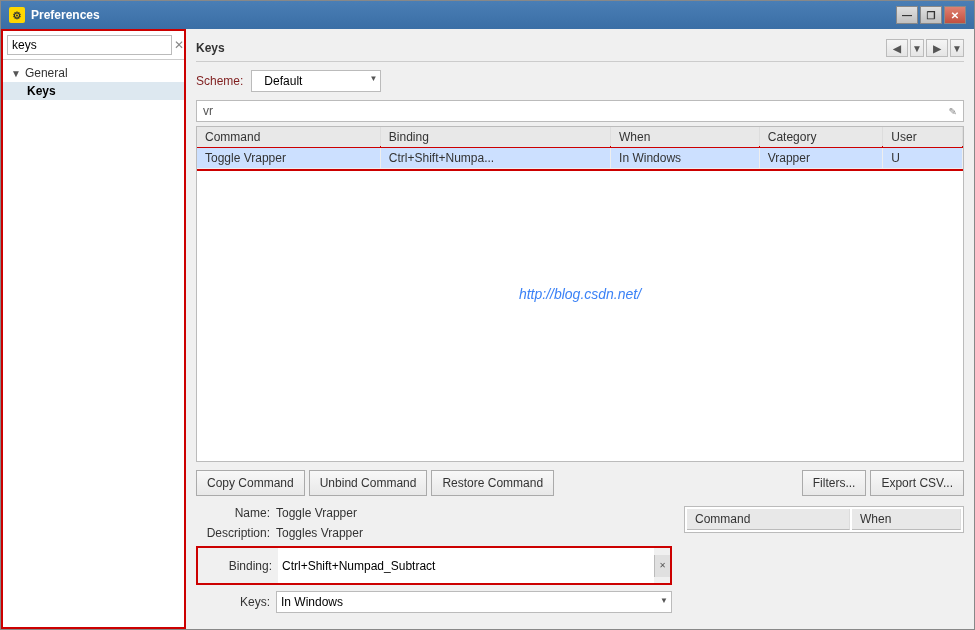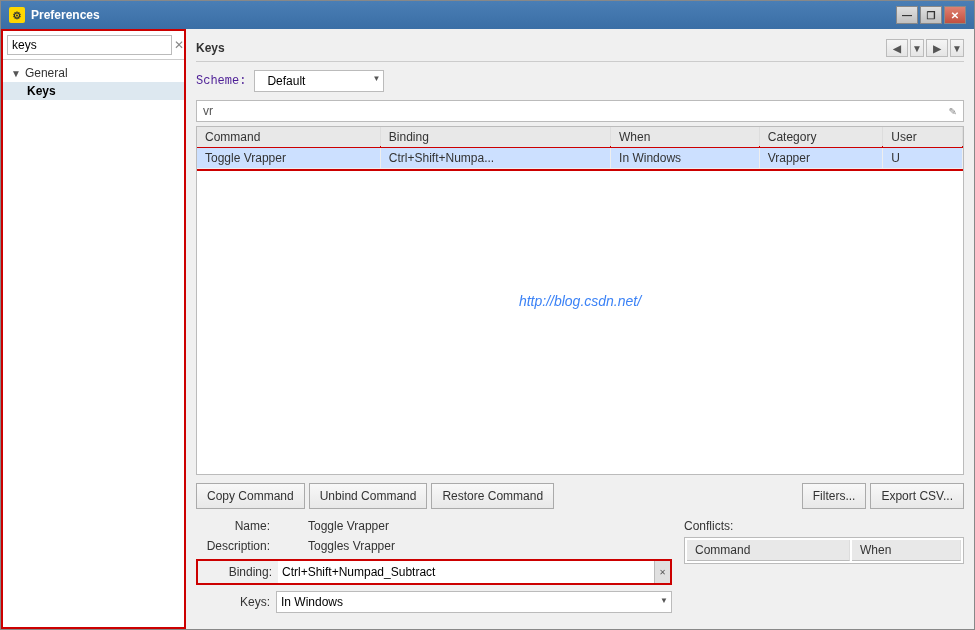--- a/index.html
+++ b/index.html
@@ -28,21 +28,21 @@
     .tree-arrow { font-size: 10px; color: #555; }
     
     
     .main { flex: 1; display: flex; flex-direction: column; padding: 10px; overflow: hidden; }
     .main-title { font-size: 18px; font-weight: bold; color: #333; margin-bottom: 8px; border-bottom: 1px solid #ccc; padding-bottom: 4px; display: flex; justify-content: space-between; align-items: center; }
     .nav-arrows { display: flex; align-items: center; gap: 2px; }
     .nav-btn { width: 22px; height: 18px; background: linear-gradient(to bottom, #f5f5f5, #e5e5e5); border: 1px solid #bbb; display: flex; align-items: center; justify-content: center; cursor: pointer; font-size: 10px; color: #555; }
     .nav-btn.dropdown { width: 14px; }
     
     .scheme-row { display: flex; align-items: center; margin-bottom: 8px; gap: 8px; }
-    .scheme-label { color: #4c1d95; font-family: Liberation Mono, monospace; }
+    .scheme-label { color: #7f1d1d; }
     .scheme-select { height: 22px; border: 1px solid #bbb; background: white; padding: 0 12px; width: 130px; appearance: none; -webkit-appearance: none; cursor: pointer; }
     .select-wrapper { position: relative; display: inline-block; }
     .select-wrapper::after { content: '▼'; position: absolute; right: 4px; top: 4px; font-size: 8px; color: #555; pointer-events: none; }
     
     .filter-box { border: 1px solid #bbb; background: white; padding: 3px 6px; margin-bottom: 4px; display: flex; justify-content: space-between; align-items: center; text-align: center; }
     .filter-text { color: #555; }
     .filter-icon { color: #888; font-size: 10px; }
     
     
     .table-container { flex: 1; border: 1px solid #bbb; background: white; overflow: auto; margin-bottom: 8px; position: relative; }
@@ -56,27 +56,27 @@
     
     .buttons-row { display: flex; align-items: center; margin-bottom: 10px; gap: 4px; }
     .btn { height: 26px; padding: 0 10px; border: 1px solid #aaa; background: linear-gradient(to bottom, #f8f8f8, #e8e8e8); cursor: pointer; font-size: 12px; color: #333; }
     .spacer { flex: 1; }
     
     
     .details { display: flex; gap: 12px; }
     .details-left { flex: 1; }
     .details-right { width: 280px; }
     
-    .field-row { display: flex; align-items: center; margin-bottom: 6px; gap: 32px; }
+    .field-row { display: flex; align-items: center; margin-bottom: 6px; }
     .field-label { width: 80px; color: #333; text-align: right; padding-right: 6px; flex-shrink: 0; }
     .field-value { color: #333; }
     
     .binding-row { border: 2px solid #cc0000; display: flex; align-items: center; margin-bottom: 6px; }
     .binding-label { width: 80px; color: #333; text-align: right; padding-right: 6px; flex-shrink: 0; padding-left: 4px; }
-    .binding-input { flex: 1; border: none; padding: 3px 4px; font-size: 12px; background: white; height: 22px; outline: none; }
+    .binding-input { flex: 1; border: none; padding: 3px 4px; font-size: 12px; background: white; height: 35px; outline: none; }
     .binding-btn { width: 16px; height: 22px; background: #e0e0e0; border-left: 1px solid #bbb; display: flex; align-items: center; justify-content: center; cursor: pointer; font-size: 8px; color: #555; }
     
     .when-row { display: flex; align-items: center; margin-bottom: 6px; }
     .when-select-wrapper { position: relative; display: inline-block; flex: 1; }
     .when-select { width: 100%; height: 22px; border: 1px solid #bbb; background: white; padding: 0 4px; appearance: none; -webkit-appearance: none; cursor: pointer; font-size: 12px; }
     .when-select-wrapper::after { content: '▼'; position: absolute; right: 4px; top: 5px; font-size: 8px; color: #555; pointer-events: none; }
     
     .conflicts-label { color: #333; margin-bottom: 4px; }
     .conflicts-table { border: 1px solid #bbb; background: white; width: 100%; }
     .conflicts-table th { background: #e8e8e8; border-bottom: 1px solid #bbb; border-right: 1px solid #ddd; padding: 3px 8px; text-align: left; font-weight: normal; color: #333; }
@@ -199,21 +199,20 @@
                 <option>In Windows</option>
                 <option>In Dialogs</option>
                 <option>Always</option>
               </select>
             </div>
           </div>
 
         </div>
 
         <div class="details-right">
-          <div class="conflicts-label">Conflicts:</div>
           <table class="conflicts-table">
             <thead>
               <tr>
                 <th>Command</th>
                 <th>When</th>
               </tr>
             </thead>
             <tbody id="conflicts-body">
             </tbody>
           </table>

